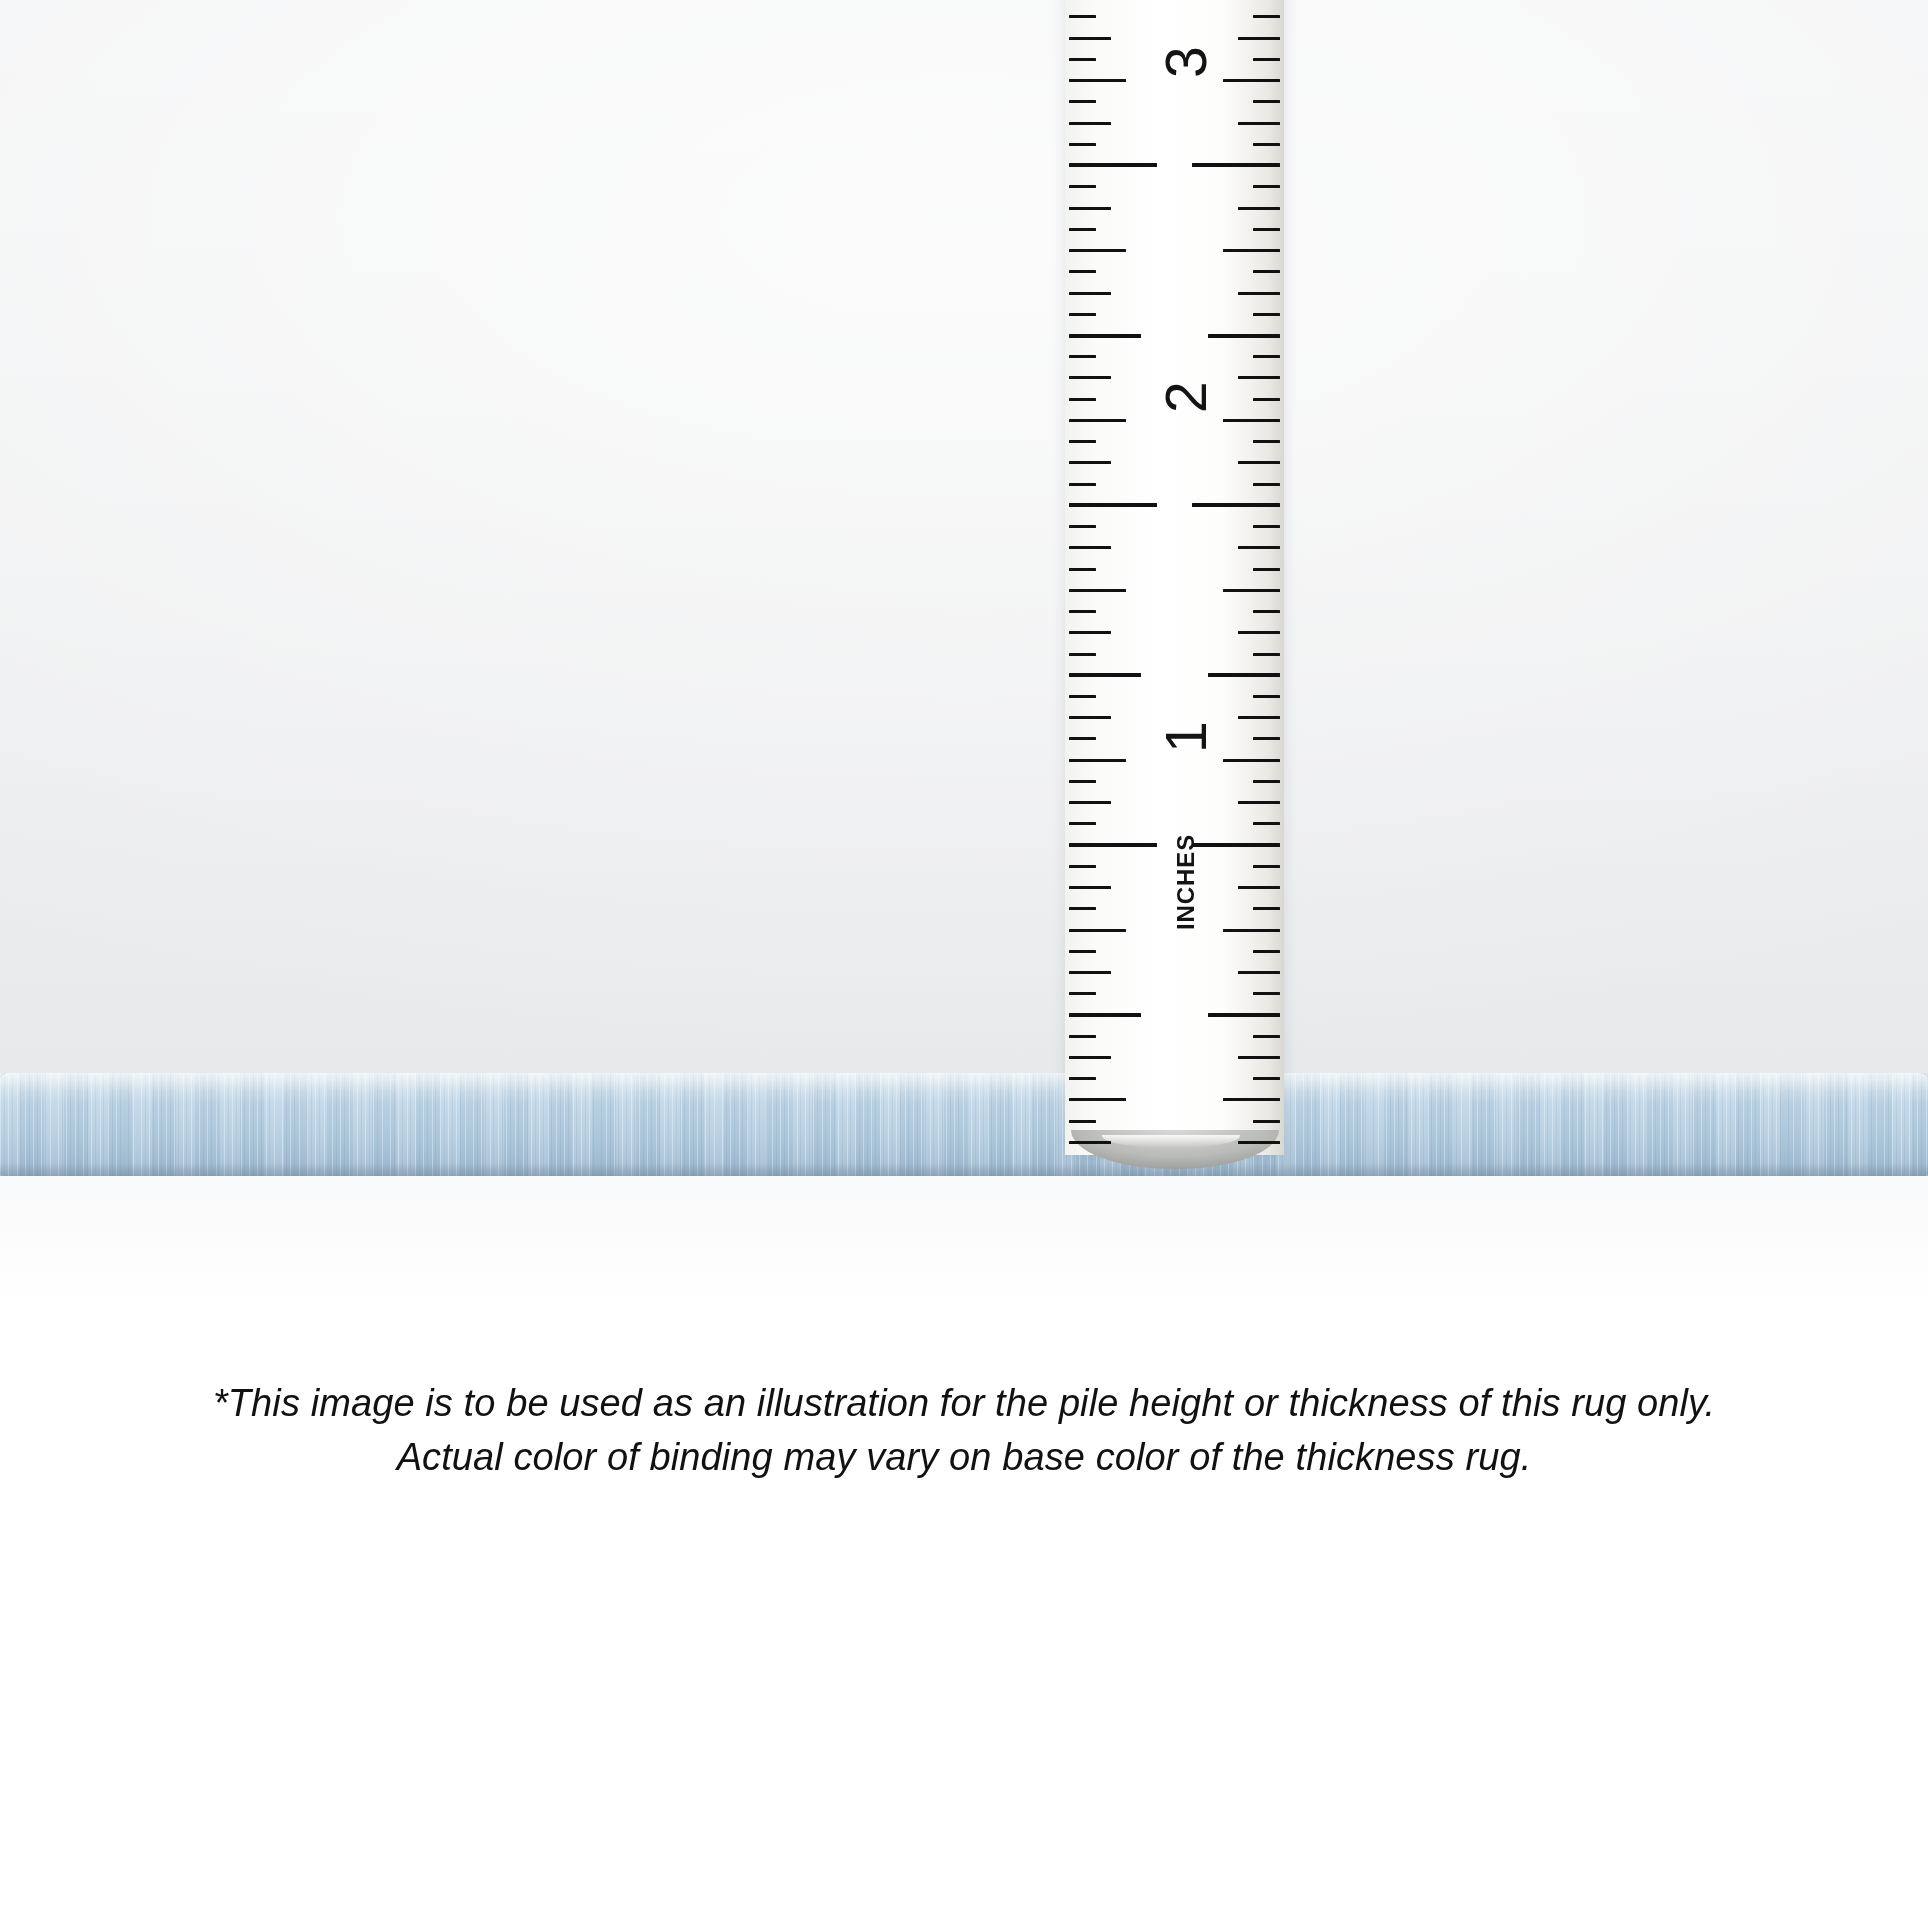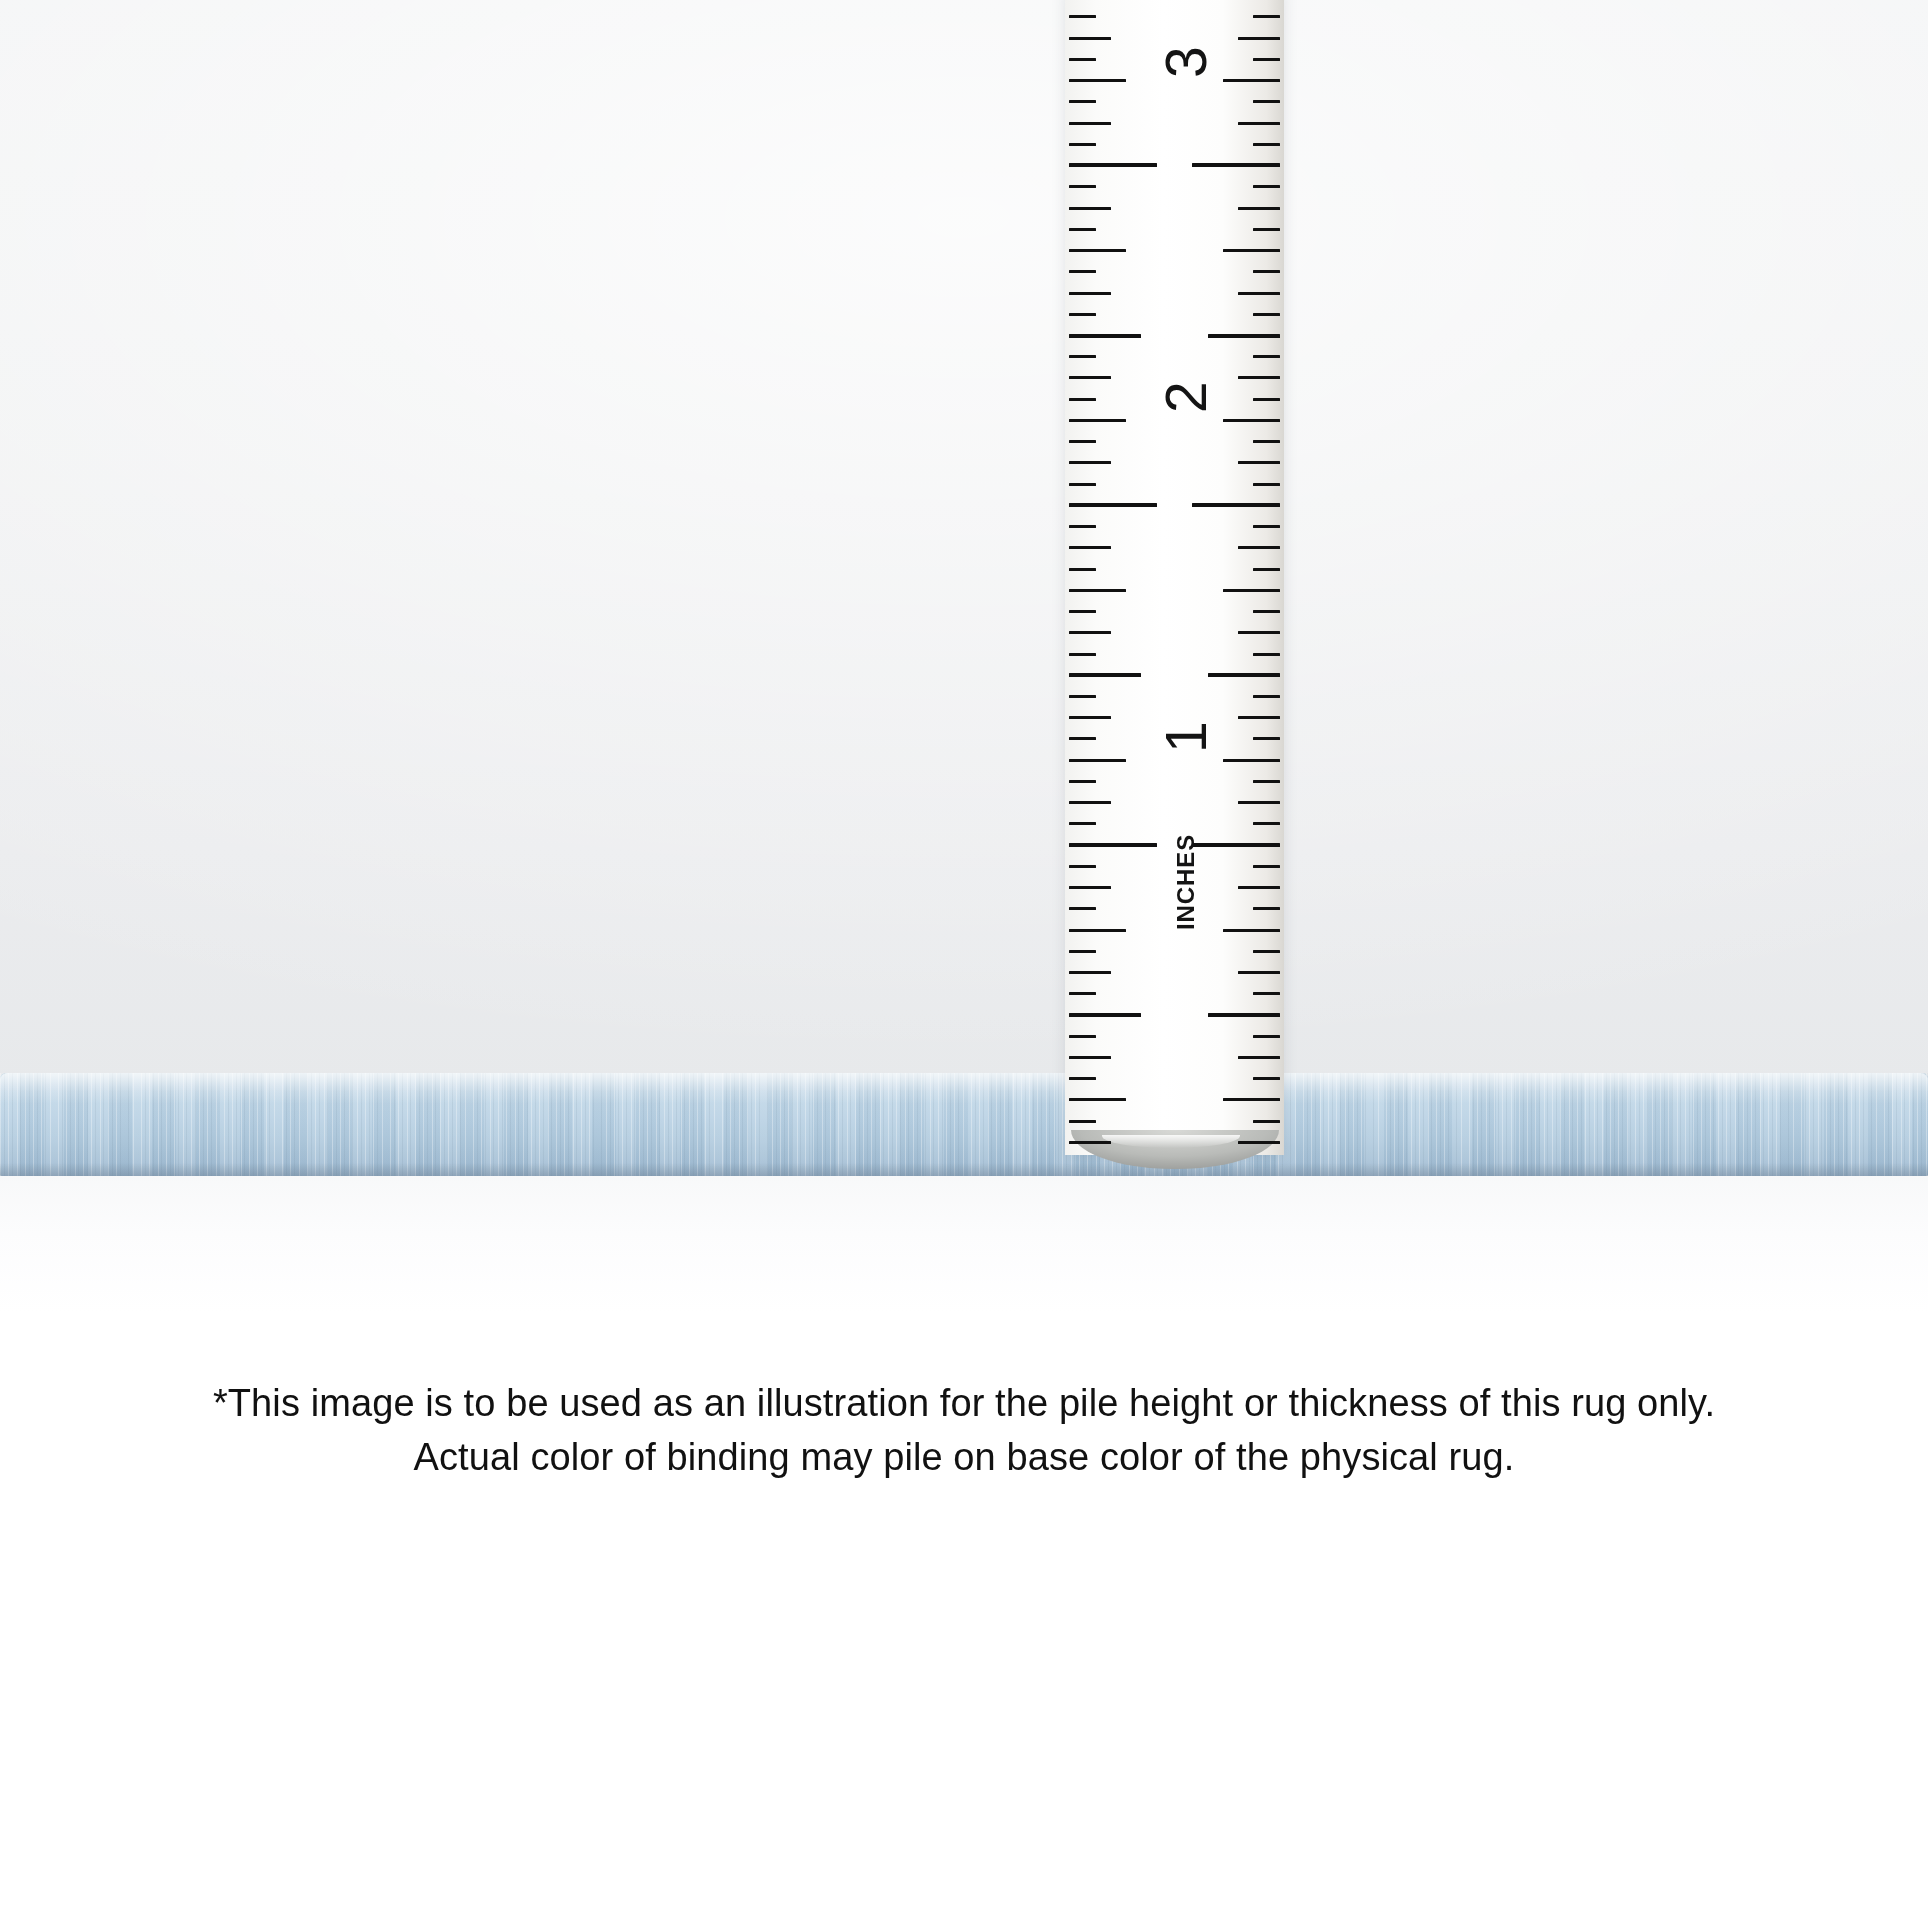--- a/index.html
+++ b/index.html
@@ -206,21 +206,21 @@
     left: 0;
     top: 1377px;
     width: 1928px;
     text-align: center;
     color: #111111;
     font-family: "Liberation Sans", sans-serif;
     font-size: 38px;
     line-height: 1.42;
     letter-spacing: 0.1px;
   }
-  #caption .line { display: block; }
+  #caption .line { display: block; font-style: italic; }
 </style>
 </head>
 <body>
 
 <div id="photo">
 
   <div id="backdrop"></div>
   <div id="backdrop-shade"></div>
 
   <div id="floor-shadow"></div>
@@ -353,15 +353,15 @@
     <div class="tape-num" style="top:87px;">3</div>
     <div class="tape-num" style="top:422px;">2</div>
     <div class="tape-num" style="top:762px;">1</div>
     <div class="tape-unit" style="top:939px;">INCHES</div>
   </div>
 
 </div>
 
 <div id="caption">
   <span class="line">*This image is to be used as an illustration for the pile height or thickness of this rug only.</span>
-  <span class="line">Actual color of binding may pile on base color of the physical rug.</span>
+  <span class="line">Actual color of binding may vary on base color of the thickness rug.</span>
 </div>
 
 
 </body></html>

